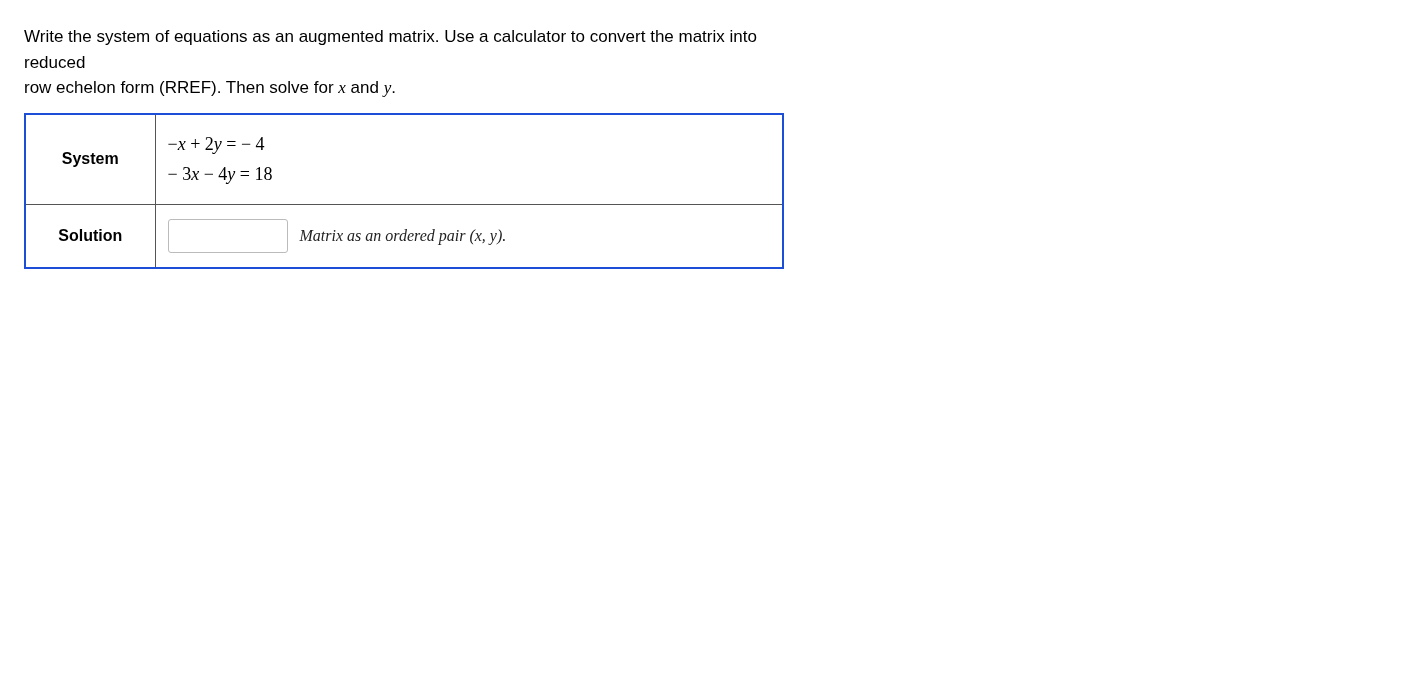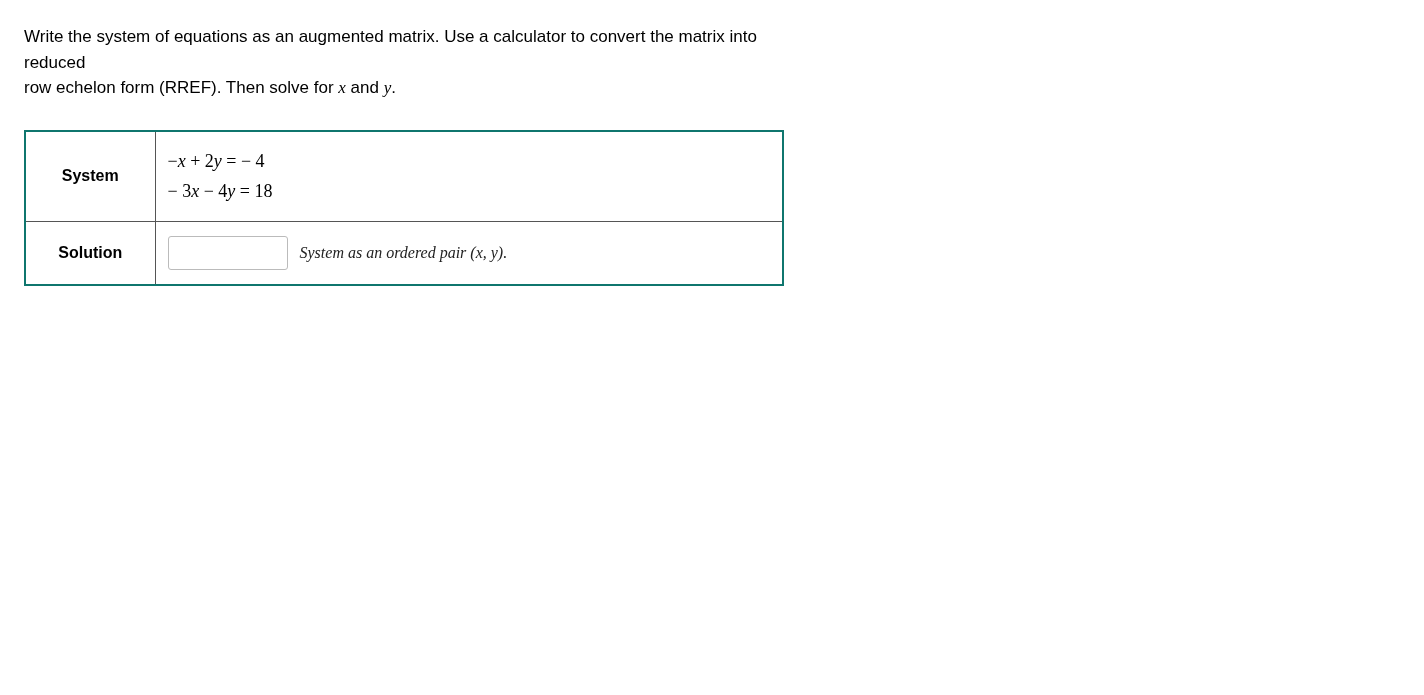--- a/index.html
+++ b/index.html
@@ -8,33 +8,33 @@
       font-family: 'Times New Roman', Times, serif;
       font-size: 16px;
       padding: 24px 24px;
       width: 1424px;
       min-height: 695px;
     }
 
     .instructions {
       font-size: 17px;
       line-height: 1.5;
-      margin-bottom: 29px;
+      margin-bottom: 12px;
       font-family: Arial, sans-serif;
       max-width: 760px;
     }
 
     .instructions em {
       font-style: italic;
       font-family: 'Times New Roman', serif;
     }
 
     .main-table {
       border-collapse: collapse;
-      border: 2px solid #0f766e;
+      border: 2px solid #1d4ed8;
       width: 760px;
     }
 
     .main-table td {
       border: 1.5px solid #555;
       vertical-align: middle;
     }
 
     .label-cell {
       font-weight: bold;
@@ -144,18 +144,18 @@
 
 
 
     <tr>
       <td class="label-cell">
         <span>Solution</span>
       </td>
       <td class="content-cell">
         <div class="solution-row">
           <input type="text" class="solution-input" placeholder="" style="">
-          <span class="solution-hint">System as an ordered pair (x, y).</span>
+          <span class="solution-hint">Matrix as an ordered pair (x, y).</span>
         </div>
       </td>
     </tr>
   </tbody>
 </table>
 
 </body></html>

